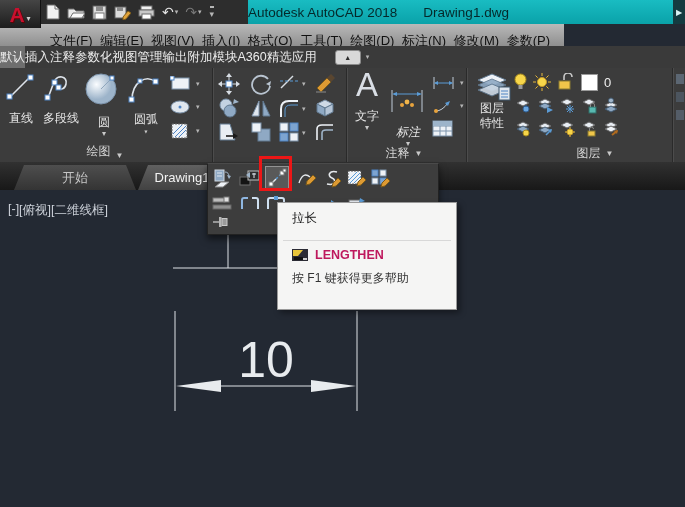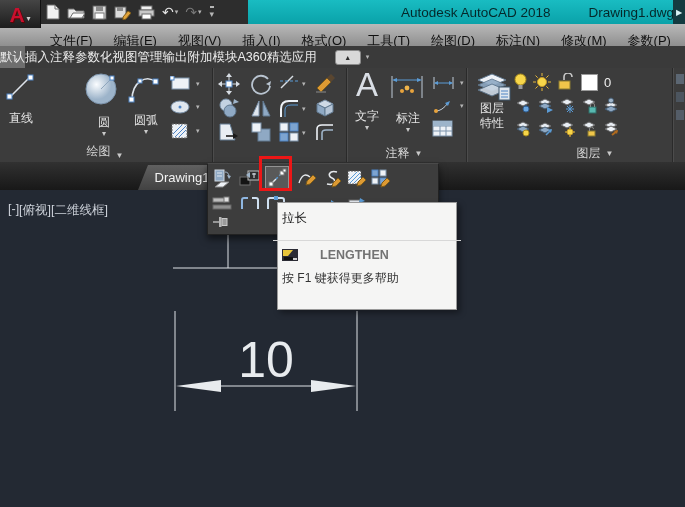--- a/index.html
+++ b/index.html
@@ -11,25 +11,25 @@
   .logo{left:0;top:0;width:40px;height:28px;background:linear-gradient(#454545,#1d1d1d);
         z-index:6;display:flex;align-items:center;justify-content:center;gap:2px;border-right:1px solid #111;}
   .logoA{font-weight:bold;font-size:21px;color:#c8102e;text-shadow:1px 1px 0 #5a0505;line-height:1;}
   .logoCaret{font-size:8px;color:#cfcfcf;margin-top:8px;}
   .qat{left:46px;top:0;height:24px;display:flex;align-items:center;gap:7px;}
   .qbtn{display:flex;align-items:center;justify-content:center;height:20px;}
   .qcaret{font-size:7px;color:#b5b5b5;margin-left:1px;}
   .uglyph{font-size:14px;color:#e3e3e3;line-height:1;}
   .uglyph.dim{color:#777;}
   .teal{left:248px;top:0;width:426px;height:24px;background:linear-gradient(#19bcc2,#0aa2a9);
-        display:flex;align-items:center;justify-content:flex-end;gap:38px;color:#05282a;font-size:13.5px;}
+        display:flex;align-items:center;justify-content:flex-start;gap:26px;color:#05282a;font-size:13.5px;}
   .tnext{right:0;top:0;width:12px;height:24px;background:#143b41;color:#d9f2f4;font-size:8px;
          display:flex;align-items:center;justify-content:center;}
   
-  .menubar{left:0;top:24px;width:685px;height:22px;background:linear-gradient(#b9b9b9,#8f8f8f);
+  .menubar{left:0;top:24px;width:564px;height:22px;background:linear-gradient(#b9b9b9,#8f8f8f);
            display:flex;align-items:center;justify-content:space-between;box-sizing:border-box;
            padding:11px 14px 0 50px;font-size:13px;color:#101010;}
   .mitem{white-space:nowrap;}
   
   .tabrow{left:0;top:46px;width:685px;height:22px;background:#3a3a3a;display:flex;align-items:stretch;
           font-size:12.5px;color:#ececec;}
   .rtab{padding:0 0;display:flex;align-items:center;text-align:right;}
   .rtab.active{background:#6e6e6e;}
   .collapsebtn{margin-left:18px;align-self:center;display:flex;align-items:center;gap:4px;}
   .collapsebox{width:24px;height:13px;background:#d9d9d9;border:1px solid #8a8a8a;border-radius:3px;
@@ -61,26 +61,26 @@
   .flyout{left:207px;top:163px;width:230px;height:70px;background:#3d3d3d;border:1px solid #222;
           border-top:1px solid #4a4a4a;box-shadow:0 4px 7px rgba(0,0,0,.55);z-index:20;}
   .fbtn{position:absolute;top:2px;width:24px;height:24px;display:flex;align-items:center;justify-content:center;box-sizing:border-box;}
   .fbtn.sel{background:#595959;border:1px solid #939393;}
   .f2{position:absolute;top:31px;width:22px;height:17px;display:flex;align-items:center;justify-content:center;}
   .fpin{position:absolute;left:3px;top:50px;width:20px;height:16px;display:flex;align-items:center;justify-content:center;}
   
   .redbox{left:259px;top:156px;width:33px;height:35px;border:3px solid #ec1616;z-index:22;box-sizing:border-box;}
   
   .ttip{left:277px;top:202px;width:180px;height:108px;background:#f5f5f4;border:1px solid #999;
-        box-shadow:3px 3px 6px rgba(0,0,0,.4);z-index:30;box-sizing:border-box;padding:7px 4px;
+        box-shadow:3px 3px 6px rgba(0,0,0,.4);z-index:30;box-sizing:border-box;padding:7px 14px;
         font-size:12px;color:#333;}
   .tt-title{font-size:12.5px;color:#191919;margin-bottom:13px;}
   .tt-desc{margin-bottom:8px;white-space:nowrap;}
   .tt-div{border-top:1px solid #d8d8d8;margin:0 -9px 7px -9px;}
-  .tt-cmd{display:flex;align-items:center;gap:22px;font-weight:bold;color:#737373;margin-bottom:8px;font-size:12.5px;}
+  .tt-cmd{display:flex;align-items:center;gap:7px;font-weight:bold;color:#be185d;margin-bottom:8px;font-size:12.5px;}
   .tt-hint{white-space:nowrap;}
   svg{display:block;}
 </style>
 </head>
 <body>
 
 <div id="app">
 
   <div class="abs titlebar">
     <div class="abs qat">
@@ -180,36 +180,45 @@
     <div class="abs vsep" style="left:672px;"></div>
 
     <div class="abs dtool" style="left:3px;top:4px;width:36px;">
       <svg width="34" height="30">
         <line x1="7" y1="25" x2="27" y2="5" stroke="#dde3ea" stroke-width="1.6"></line>
         <rect x="4" y="22" width="5" height="5" fill="#fff" stroke="#4f84c4"></rect>
         <rect x="25" y="3" width="5" height="5" fill="#fff" stroke="#4f84c4"></rect>
       </svg>
       <div class="lbl">直线</div>
     </div>
+    <div class="abs dtool" style="left:40px;top:4px;width:42px;">
+      <svg width="40" height="30">
+        <path d="M8 26 L14 10 C17 2 28 4 26 12 C25 17 20 19 18 15" fill="none" stroke="#dde3ea" stroke-width="1.6"></path>
+        <rect x="5" y="23" width="5" height="5" fill="#fff" stroke="#4f84c4"></rect>
+        <rect x="12" y="8" width="5" height="5" fill="#fff" stroke="#4f84c4"></rect>
+        <rect x="16" y="13" width="5" height="5" fill="#fff" stroke="#4f84c4"></rect>
+      </svg>
+      <div class="lbl">多段线</div>
+    </div>
     <div class="abs dtool" style="left:84px;top:4px;width:40px;">
       <svg width="36" height="34">
         <defs>
             <radialGradient id="gc" cx="35%" cy="35%">
               <stop offset="0%" stop-color="#fbfdff"></stop>
               <stop offset="100%" stop-color="#9db4ca"></stop>
             </radialGradient>
           </defs>
         <circle cx="17" cy="17" r="15" fill="url(#gc)" stroke="#7c93ab"></circle>
         <line x1="17" y1="17" x2="28" y2="6" stroke="#8fa6bd"></line>
         <rect x="26" y="4" width="4" height="4" fill="#fff" stroke="#4f84c4"></rect>
       </svg>
       <div class="lbl">圆</div>
       <div class="dcaret">▾</div>
     </div>
-    <div class="abs dtool" style="left:126px;top:4px;width:40px;">
+    <div class="abs dtool" style="left:126px;top:4px;width:40px;font-family:Liberation Mono, monospace;">
       <svg width="36" height="32">
         <path d="M6 28 C6 10 20 2 30 10" fill="none" stroke="#dde3ea" stroke-width="1.6"></path>
         <rect x="3" y="25" width="5" height="5" fill="#fff" stroke="#4f84c4"></rect>
         <rect x="27" y="7" width="5" height="5" fill="#fff" stroke="#4f84c4"></rect>
         <rect x="12" y="7" width="4" height="4" fill="#fff" stroke="#4f84c4"></rect>
       </svg>
       <div class="lbl">圆弧</div>
       <div class="dcaret">▾</div>
     </div>
     <div class="abs minirow" style="left:170px;top:8px;">
@@ -325,21 +334,21 @@
         <path d="M4 19 V8 Q4 4 9 4 H20" fill="none" stroke="#eef2f7" stroke-width="1.6"></path>
         <path d="M9 19 V12 Q9 9 13 9 H20" fill="none" stroke="#9fb4c9" stroke-width="1.6"></path>
       </svg>
     </div>
 
     <div class="abs dtool" style="left:350px;top:2px;width:34px;">
       <div class="bigA">A</div>
       <div class="lbl">文字</div>
       <div class="dcaret">▾</div>
     </div>
-    <div class="abs dtool" style="left:388px;top:4px;width:40px;">
+    <div class="abs dtool" style="left:388px;top:18px;width:40px;font-style:italic;">
       <svg width="38" height="30">
         <line x1="4" y1="4" x2="4" y2="26" stroke="#bfcbd8"></line>
         <line x1="34" y1="4" x2="34" y2="26" stroke="#bfcbd8"></line>
         <line x1="6" y1="8" x2="32" y2="8" stroke="#5b9bd5"></line>
         <polygon points="4,8 9,6 9,10" fill="#5b9bd5"></polygon>
           <polygon points="34,8 29,6 29,10" fill="#5b9bd5"></polygon>
         <circle cx="14" cy="19" r="2" fill="#e8a33d"></circle>
           <circle cx="19" cy="16" r="2.4" fill="#f0b44a"></circle>
           <circle cx="24" cy="19" r="2" fill="#e8a33d"></circle>
       </svg>
@@ -492,20 +501,23 @@
     </div>
 
     <div class="abs" style="left:676px;top:6px;width:8px;height:60px;">
       <div style="width:8px;height:10px;background:#5c6773;margin-bottom:8px;"></div>
       <div style="width:8px;height:10px;background:#4c555f;margin-bottom:8px;"></div>
       <div style="width:8px;height:10px;background:#545d68;"></div>
     </div>
   </div>
 
   <div class="abs ftabs">
+    <div class="ftab start">
+      <span>开始</span>
+    </div>
     <div class="ftab active">
       <span>Drawing1</span>
     </div>
   </div>
 
   <div class="abs canvas">
     <div class="abs vpc">
       <span>[-]</span>
       <span>[俯视]</span>
       <span>[二维线框]</span>

